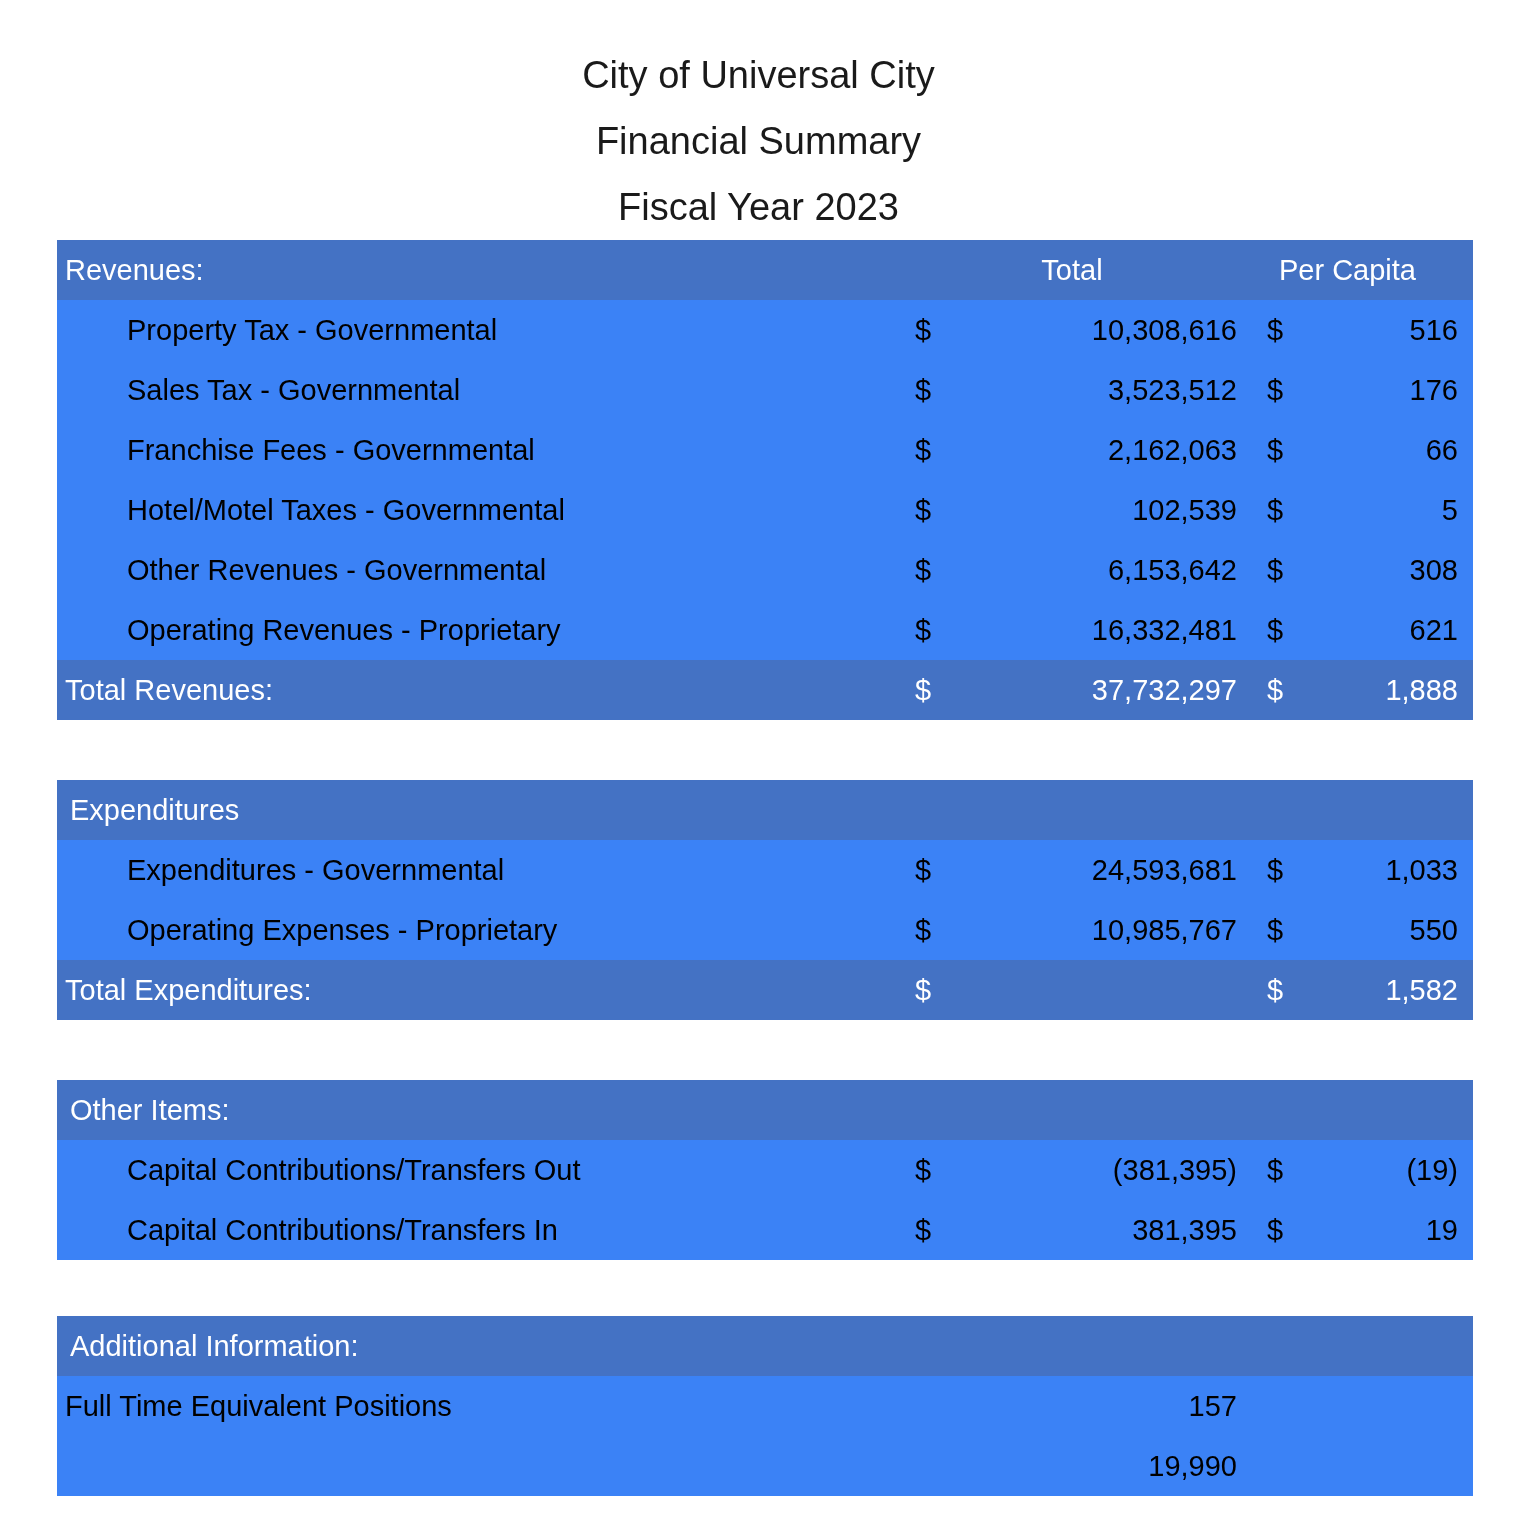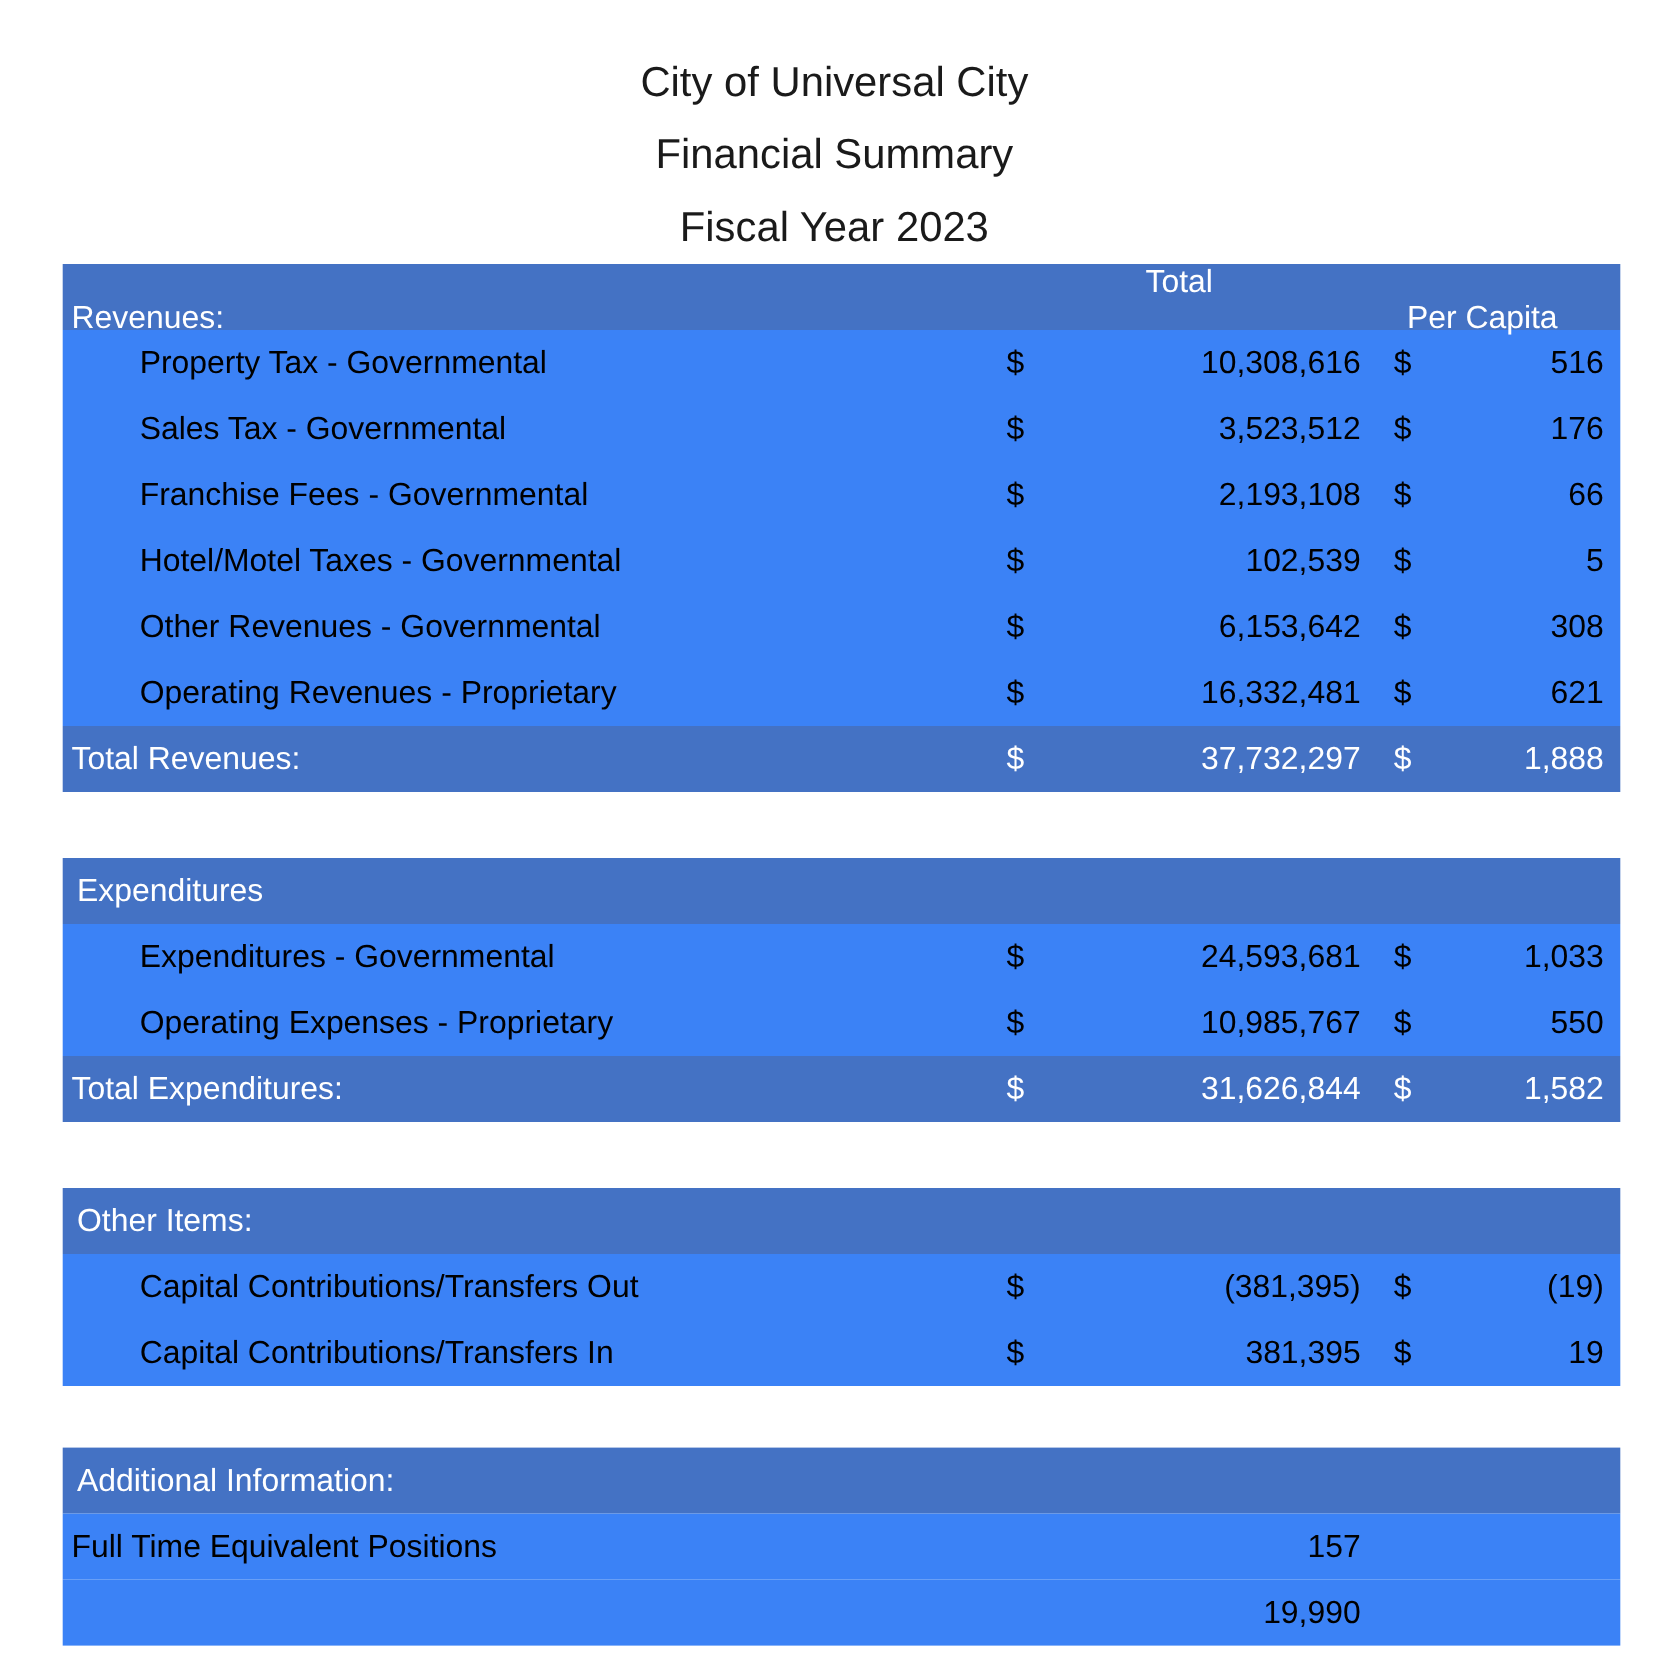--- a/index.html
+++ b/index.html
@@ -44,43 +44,43 @@
 
   <div class="title-block">
     <div class="title-line">City of Universal City</div>
     <div class="title-line">Financial Summary</div>
     <div class="title-line">Fiscal Year 2023</div>
   </div>
 
   <div class="table">
 
     <div class="row blue">
+      <div class="c label">Revenues:</div>
       <div class="c span-total">Total</div>
-      <div class="c label">Revenues:</div>
       <div class="c span-percap">Per Capita</div>
     </div>
 
     <div class="row">
       <div class="c label indent">Property Tax - Governmental</div>
       <div class="c dollar">$</div>
       <div class="c total">10,308,616</div>
       <div class="c pc-dollar">$</div>
       <div class="c percap">516</div>
     </div>
     <div class="row">
       <div class="c label indent">Sales Tax - Governmental</div>
       <div class="c dollar">$</div>
       <div class="c total">3,523,512</div>
       <div class="c pc-dollar">$</div>
       <div class="c percap">176</div>
     </div>
     <div class="row">
       <div class="c label indent">Franchise Fees - Governmental</div>
       <div class="c dollar">$</div>
-      <div class="c total">2,193,108</div>
+      <div class="c total">2,162,063</div>
       <div class="c pc-dollar">$</div>
       <div class="c percap">66</div>
     </div>
     <div class="row">
       <div class="c label indent">Hotel/Motel Taxes - Governmental</div>
       <div class="c dollar">$</div>
       <div class="c total">102,539</div>
       <div class="c pc-dollar">$</div>
       <div class="c percap">5</div>
     </div>
@@ -124,21 +124,20 @@
       <div class="c label indent">Operating Expenses - Proprietary</div>
       <div class="c dollar">$</div>
       <div class="c total">10,985,767</div>
       <div class="c pc-dollar">$</div>
       <div class="c percap">550</div>
     </div>
 
     <div class="row blue">
       <div class="c label">Total Expenditures:</div>
       <div class="c dollar">$</div>
-      <div class="c total">31,626,844</div>
       <div class="c pc-dollar">$</div>
       <div class="c percap">1,582</div>
     </div>
 
     <div class="gap"></div>
 
     <div class="row blue">
       <div class="c label full">Other Items:</div>
     </div>
 

